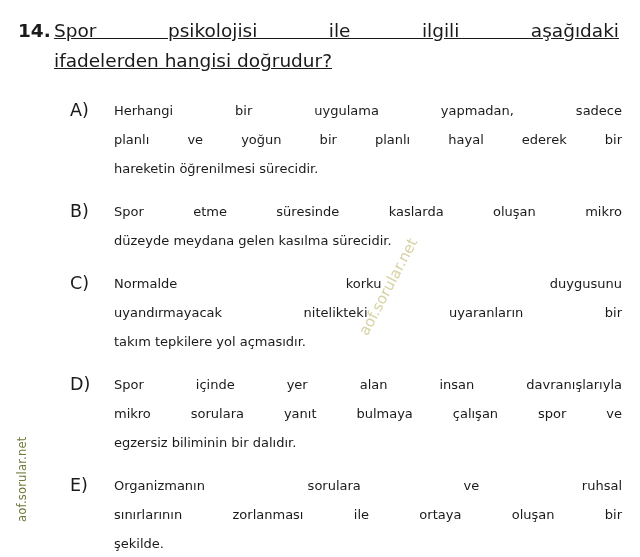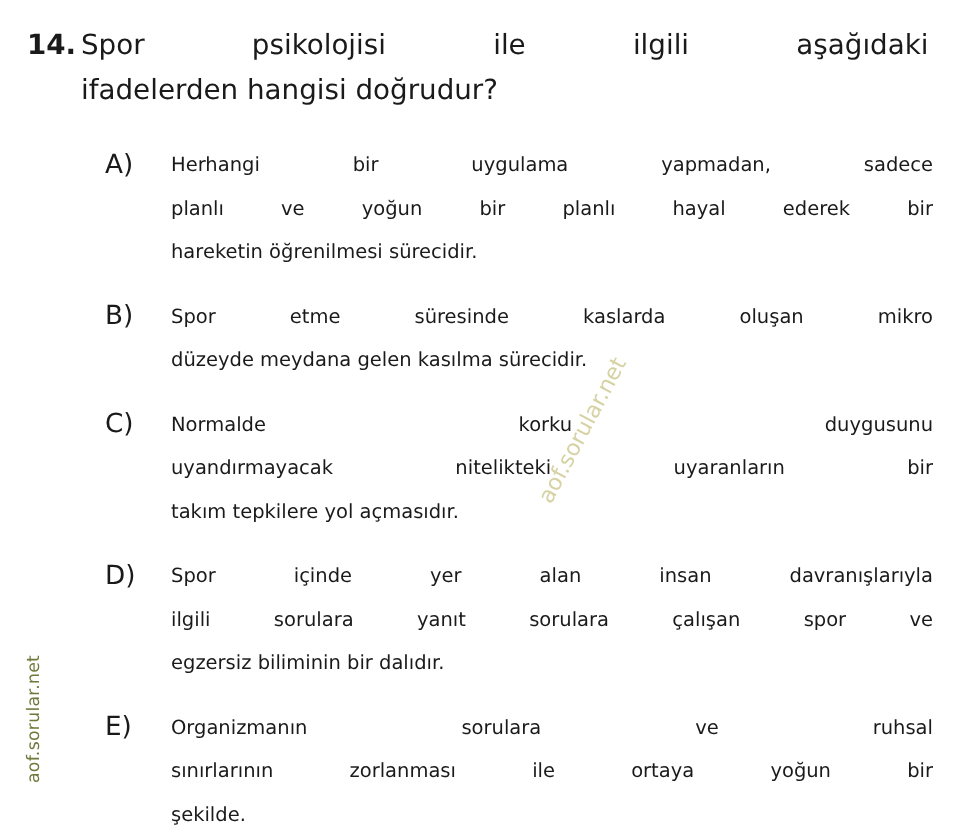--- a/index.html
+++ b/index.html
@@ -80,20 +80,21 @@
   }
   .q-text {
     font-size: 18.5px;
     line-height: 30px;
     text-align: justify;
     width: 565px;
   }
   .q-text .line {
     display: block;
     text-align: justify;
+    text-decoration: underline;
   }
   .q-text .line.j {
     text-align-last: justify;
   }
 
   
   .options {
     position: absolute;
     left: 70px;
     top: 96px;
@@ -166,30 +167,30 @@
         <span class="line j">Normalde korku duygusunu</span>
         <span class="line j">uyandırmayacak nitelikteki uyaranların bir</span>
         <span class="line">takım tepkilere yol açmasıdır.</span>
       </div>
     </div>
 
     <div class="option">
       <div class="opt-letter">D)</div>
       <div class="opt-text">
         <span class="line j">Spor içinde yer alan insan davranışlarıyla</span>
-        <span class="line j">ilgili sorulara yanıt sorulara çalışan spor ve</span>
+        <span class="line j">mikro sorulara yanıt bulmaya çalışan spor ve</span>
         <span class="line">egzersiz biliminin bir dalıdır.</span>
       </div>
     </div>
 
     <div class="option">
       <div class="opt-letter">E)</div>
       <div class="opt-text">
         <span class="line j">Organizmanın sorulara ve ruhsal</span>
-        <span class="line j">sınırlarının zorlanması ile ortaya yoğun bir</span>
+        <span class="line j">sınırlarının zorlanması ile ortaya oluşan bir</span>
         <span class="line">şekilde.</span>
       </div>
     </div>
 
   </div>
 
   <div class="diag-watermark">aof.sorular.net</div>
 
 </div>
 

